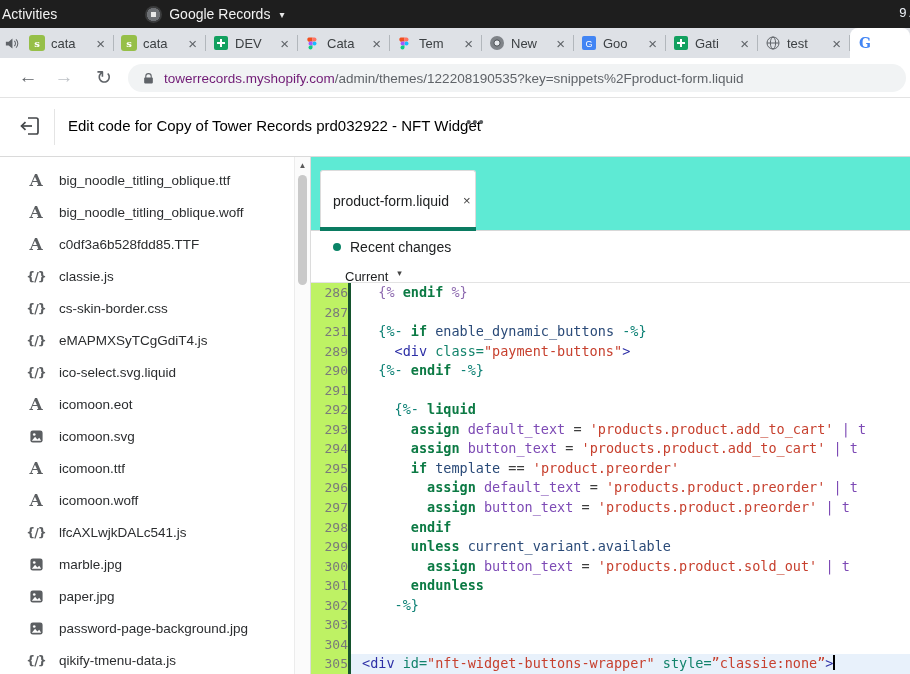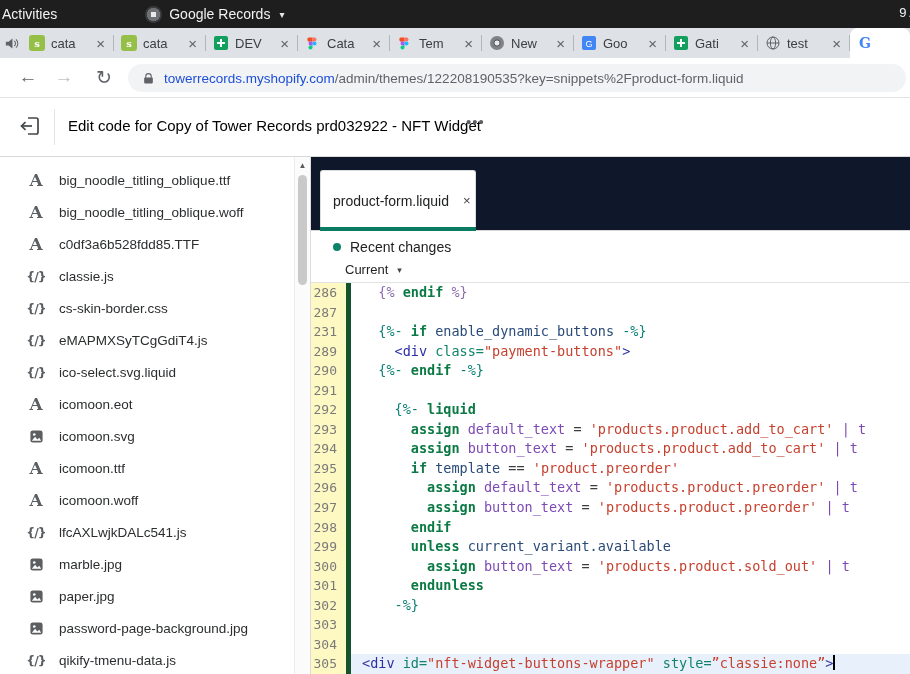--- a/index.html
+++ b/index.html
@@ -34,21 +34,21 @@
   .fv-g{color:#4285f4;background:transparent;font-size:14px;font-family:"DejaVu Serif",serif;}
 
   
   .toolbar{position:absolute;left:0;top:58px;width:910px;height:40px;background:#fff;border-bottom:1px solid #e3e3e3;box-sizing:border-box;}
   .navbtn{position:absolute;top:8px;font-size:19px;color:#5f6368;width:24px;text-align:center;}
   .navbtn.fwd{color:#bdc1c6;}
   .omnibox{position:absolute;left:128px;right:4px;top:6px;height:28px;border-radius:14px;background:#f1f3f4;
     display:flex;align-items:center;padding:0 14px;box-sizing:border-box;gap:9px;}
   .omnibox svg{width:13px;height:13px;flex:none;}
   .urltext{font-size:13.5px;white-space:nowrap;overflow:hidden;}
-  .urlhost{color:#1d4ed8;}
+  .urlhost{color:#701a75;}
   .urlpath{color:#5f6368;}
 
   
   .appheader{position:absolute;left:0;top:98px;width:910px;height:59px;background:#fff;
     border-bottom:1px solid #dadada;box-sizing:border-box;}
   .exitbtn{position:absolute;left:16px;top:14px;width:28px;height:28px;display:flex;align-items:center;justify-content:center;}
   .exitbtn svg{width:24px;height:24px;}
   .hdivider{position:absolute;left:54px;top:11px;width:1px;height:36px;background:#e4e4e4;}
   .htitle{position:absolute;left:68px;top:19px;font-size:15px;color:#000000;}
   .hmore{position:absolute;left:466px;top:15px;font-size:15px;color:#5c5f62;letter-spacing:1px;}
@@ -63,43 +63,43 @@
   .ic-code{font-size:12.5px;font-weight:bold;color:#5c5f62;letter-spacing:-1px;font-family:"DejaVu Sans",sans-serif;}
   .ficon svg{width:15px;height:15px;}
   .fname{font-size:13.5px;color:#2b2d2f;white-space:nowrap;}
   .sscroll{position:absolute;right:0;top:0;bottom:0;width:16px;background:#fbfbfb;border-left:1px solid #ececec;box-sizing:border-box;}
   .sarrow{display:block;text-align:center;font-size:8px;color:#5a5a5a;padding-top:4px;}
   .sthumb{position:absolute;left:3px;top:18px;width:9px;height:110px;background:#c9c9c9;border-radius:5px;}
 
   
   .main{position:absolute;left:310px;top:157px;width:600px;height:517px;background:#fff;
     border-left:1px solid #dcdcdc;box-sizing:border-box;}
-  .tabrow{position:absolute;left:0;top:0;width:100%;height:74px;background:#0f172a;
+  .tabrow{position:absolute;left:0;top:0;width:100%;height:74px;background:#5eead4;
     border-bottom:1px solid #d8d8d8;box-sizing:border-box;}
   .filetab{position:absolute;left:9px;top:13px;width:156px;height:61px;background:#fff;
     border:1px solid #dcdcdc;border-bottom:none;border-radius:3px 3px 0 0;box-sizing:border-box;
     display:flex;align-items:flex-start;padding:22px 12px 0 12px;gap:14px;}
   .filetab .ftlabel{font-size:14px;color:#202223;white-space:nowrap;}
   .filetab .ftclose{font-size:13px;color:#444;margin-left:auto;}
   .ftunderline{position:absolute;left:9px;top:70px;width:156px;height:4px;background:#0a7b61;}
   .panel{position:absolute;left:0;top:74px;width:100%;height:52px;background:#fff;
     border-bottom:1px solid #e3e3e3;box-sizing:border-box;}
   .status{position:absolute;left:22px;top:8px;display:flex;align-items:center;gap:9px;}
   .sdot{width:8px;height:8px;border-radius:50%;background:#0a8467;}
   .stext{font-size:14px;color:#202223;}
   .verbtn{position:absolute;left:34px;top:31px;display:flex;align-items:center;gap:9px;}
-  .vtext{font-size:13px;color:#202223;}
+  .vtext{font-size:13px;color:#202223;margin-top:7px;}
   .vcaret{font-size:9px;color:#444;}
 
   
   .codearea{position:absolute;left:0;top:126px;width:100%;height:391px;overflow:hidden;background:#fff;
     font-family:"DejaVu Sans Mono",monospace;font-size:13.5px;}
   .cl{display:flex;height:19.55px;line-height:19.55px;}
-  .gut{width:40px;flex:none;text-align:right;padding-right:9px;color:#7a7a7a;
-    border-right:5px solid #14532d;box-sizing:border-box;background:#fef9c3;font-size:13px;}
+  .gut{width:40px;flex:none;text-align:right;color:#7a7a7a;
+    border-right:3px solid #14532d;box-sizing:border-box;background:#bef264;font-size:13px;}
   .ctext{flex:1;white-space:pre;padding-left:11px;overflow:hidden;color:#333;}
   .cl.active .ctext{background:#e8f1fb;}
   .cursorbar{display:inline-block;width:2px;height:15px;background:#000;vertical-align:-2px;}
   .tk.p{color:#333;}
   .tk.kw{color:#0c7a44;font-weight:bold;}
   .tk.lq{color:#0f8276;}
   .tk.lqp{color:#8e6bb0;}
   .tk.id{color:#2a4a78;}
   .tk.vr{color:#7d4ab5;}
   .tk.op{color:#3d3d3d;}

